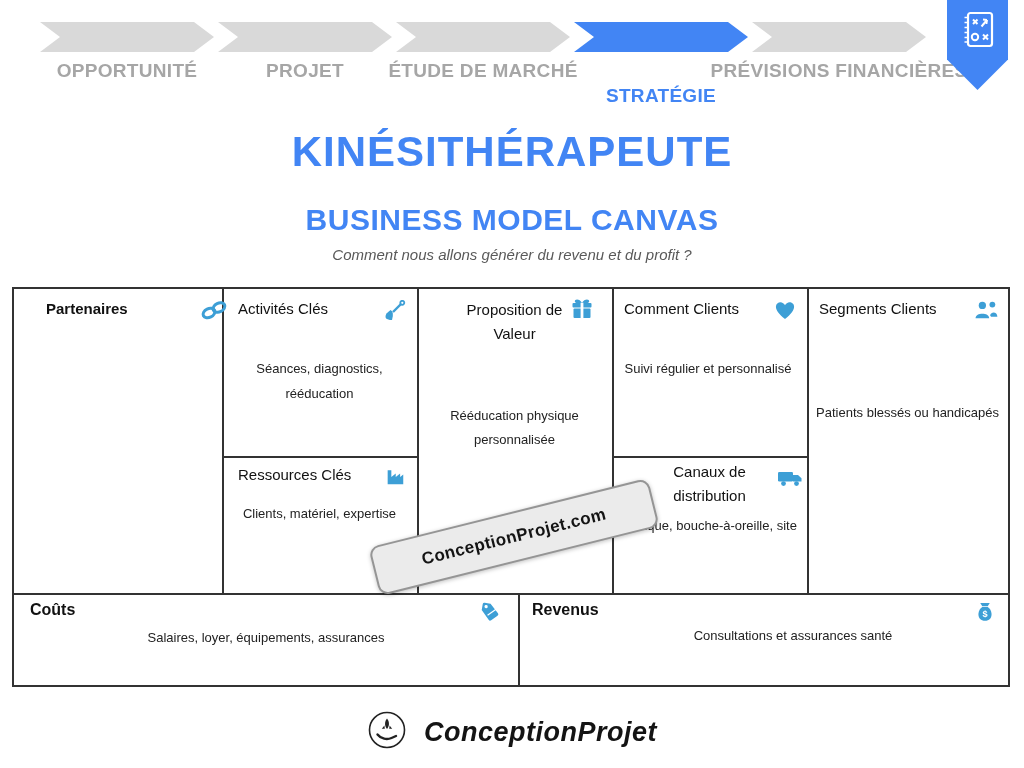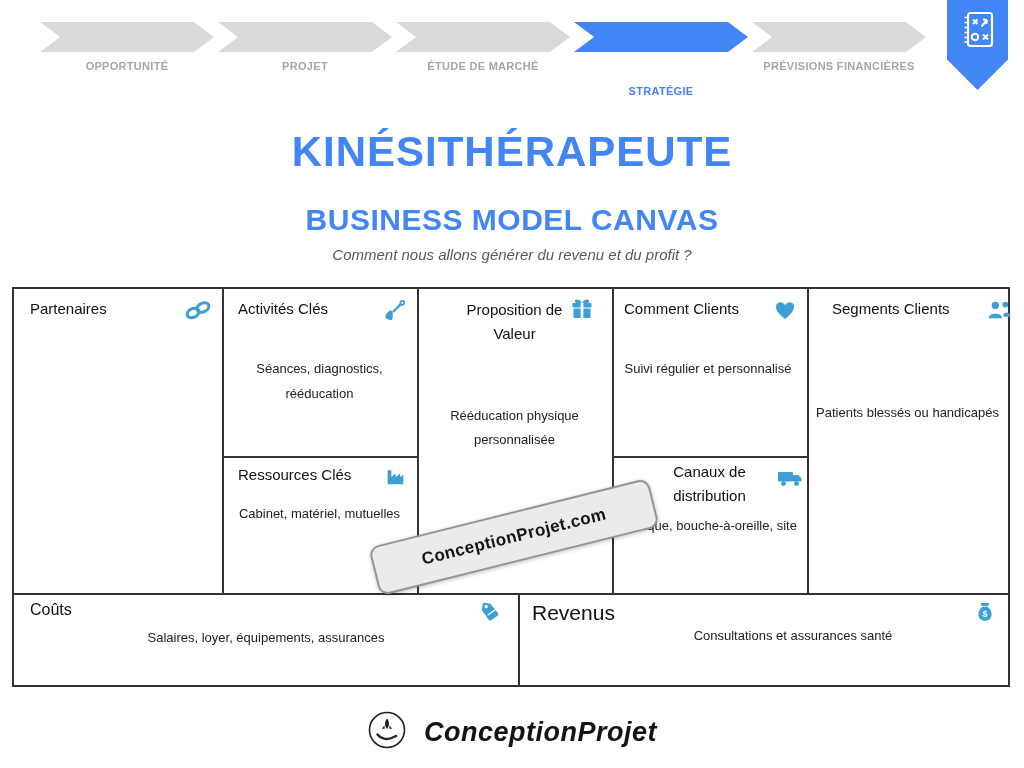--- a/index.html
+++ b/index.html
@@ -5,21 +5,21 @@
   html,body{margin:0;padding:0;background:#fff;}
   body{width:1024px;height:768px;position:relative;overflow:hidden;
        font-family:"Liberation Sans",sans-serif;color:#111;}
   :root{--accent:#4285f4;--icon-blue:#3d9fd6;--arrow-gray:#d9d9d9;--label-gray:#a6a6a6;}
 
   
   .steps{position:absolute;left:40px;top:22px;display:flex;gap:4px;}
   .step{width:174px;display:flex;flex-direction:column;align-items:center;}
   .chev{width:100%;height:30px;background:var(--arrow-gray);
         clip-path:polygon(0 0,calc(100% - 20px) 0,100% 50%,calc(100% - 20px) 100%,0 100%,20px 50%);}
-  .step-label{margin-top:8px;font-size:11px;font-weight:bold;color:var(--label-gray);
+  .step-label{margin-top:8px;font-size:19px;font-weight:bold;color:var(--label-gray);
               letter-spacing:.3px;white-space:nowrap;}
   .step.active .chev{background:var(--accent);}
   .step.active .step-label{color:var(--accent);margin-top:33px;}
 
   
   .badge{position:absolute;left:947px;top:0;width:61px;height:90px;background:var(--accent);
          clip-path:polygon(0 0,100% 0,100% 66%,50% 100%,0 66%);
          display:flex;justify-content:center;align-items:flex-start;padding-top:10px;box-sizing:border-box;}
 
   
@@ -100,21 +100,21 @@
 
   <div class="vline" style="left:208px;top:0;height:304px;"></div>
   <div class="vline" style="left:403px;top:0;height:304px;"></div>
   <div class="vline" style="left:598px;top:0;height:304px;"></div>
   <div class="vline" style="left:793px;top:0;height:304px;"></div>
   <div class="vline" style="left:504px;top:304px;height:92px;"></div>
   <div class="hline" style="left:208px;top:167px;width:197px;"></div>
   <div class="hline" style="left:598px;top:167px;width:197px;"></div>
   <div class="hline" style="left:0;top:304px;width:994px;"></div>
 
-  <div class="cell-head" style="left:16px;top:11px;width:182px;">
+  <div class="cell-head" style="left:32px;top:11px;width:182px;font-weight:bold;">
     <span class="cell-title">Partenaires</span>
     <span class="icon" style="color:var(--icon-blue)">
       <svg width="28" height="20" viewBox="0 0 28 20" fill="none" stroke="currentColor" stroke-width="3">
         <ellipse cx="9" cy="13" rx="6.2" ry="4.4" transform="rotate(-26 9 13)"></ellipse>
         <ellipse cx="19" cy="7.5" rx="6.2" ry="4.4" transform="rotate(-26 19 7.5)"></ellipse>
       </svg>
     </span>
   </div>
 
   <div class="cell-head" style="left:224px;top:11px;width:168px;">
@@ -131,21 +131,21 @@
   <div class="cell-body" style="left:208px;width:195px;top:97px;">rééducation</div>
 
   <div class="cell-head" style="left:224px;top:177px;width:168px;text-align:center;">
     <span class="cell-title">Ressources Clés</span>
     <span class="icon" style="color:var(--icon-blue)">
       <svg width="22" height="22" viewBox="0 0 24 24" fill="currentColor">
         <path d="M4 20V4.5h4V12l4.8-3.8V12l4.8-3.8V12l3.4-2.6V20z"></path>
       </svg>
     </span>
   </div>
-  <div class="cell-body" style="left:208px;width:195px;top:217px;">Cabinet, matériel, mutuelles</div>
+  <div class="cell-body" style="left:208px;width:195px;top:217px;">Clients, matériel, expertise</div>
 
   <div class="cell-title center" style="position:absolute;left:403px;top:9px;width:195px;">
     <div>Proposition de</div>
     <div>Valeur</div>
   </div>
   <div class="icon-abs" style="left:556px;top:8px;color:var(--icon-blue)">
     <svg width="24" height="24" viewBox="0 0 24 24" fill="currentColor">
       <path d="M12 6C10 1.5 4.5 1.5 4.8 4.4 5 6.6 9 6.5 12 5.5c3 1 7 1.1 7.2-1.1C19.5 1.5 14 1.5 12 6z"></path>
       <rect x="2.5" y="6" width="19" height="4.4" rx="1"></rect>
       <rect x="3.5" y="11.4" width="17" height="9.6" rx="1"></rect>
@@ -173,47 +173,47 @@
   <div class="icon-abs" style="left:763px;top:179px;color:var(--icon-blue)">
     <svg width="26" height="20" viewBox="0 0 26 20" fill="currentColor">
       <rect x="1" y="4" width="15" height="9.5" rx="1.2"></rect>
       <path d="M16 7h5l3.5 3.2V13.5H16z"></path>
       <circle cx="6.5" cy="15.6" r="2.4"></circle>
       <circle cx="19.5" cy="15.6" r="2.4"></circle>
     </svg>
   </div>
   <div class="cell-body" style="left:598px;width:195px;top:229px;">Clinique, bouche-à-oreille, site</div>
 
-  <div class="cell-head" style="left:805px;top:11px;width:180px;margin-left:13px;">
+  <div class="cell-head" style="left:805px;top:11px;width:180px;">
     <span class="cell-title">Segments Clients</span>
     <span class="icon" style="color:var(--icon-blue)">
       <svg width="26" height="20" viewBox="0 0 28 22" fill="currentColor">
         <circle cx="10" cy="6" r="4"></circle>
         <path d="M2.5 20c0-6.5 15-6.5 15 0z"></path>
         <circle cx="21" cy="5" r="3.2"></circle>
         <path d="M18.5 16.8c1.5-4.8 8-3.8 8 1.6h-7z"></path>
       </svg>
     </span>
   </div>
   <div class="cell-body" style="left:793px;width:201px;top:116px;">Patients blessés ou handicapés</div>
 
-  <div class="cell-head" style="left:16px;top:312px;width:472px;">
+  <div class="cell-head" style="left:16px;top:312px;width:472px;font-weight:bold;">
     <span class="cell-title" style="font-size:16px;">Coûts</span>
     <span class="icon" style="color:var(--icon-blue)">
       <svg width="24" height="22" viewBox="0 0 24 24" fill="currentColor" transform="rotate(10)">
         <path d="M11 3H4.5A1.8 1.8 0 0 0 2.7 4.8V11.3L12 20.6a2 2 0 0 0 2.8 0l6-6a2 2 0 0 0 0-2.8z"></path>
         <circle cx="6.8" cy="7" r="1.8" fill="#fff"></circle>
         <path d="M10 16L18 8" stroke="#fff" stroke-width="1.4"></path>
       </svg>
     </span>
   </div>
   <div class="cell-body" style="left:0;width:504px;top:341px;">Salaires, loyer, équipements, assurances</div>
 
   <div class="cell-head" style="left:518px;top:312px;width:464px;">
-    <span class="cell-title" style="font-size:21px;">Revenus</span>
+    <span class="cell-title" style="font-size:16px;font-weight:bold;">Revenus</span>
     <span class="icon" style="color:var(--icon-blue)">
       <svg width="22" height="24" viewBox="0 0 24 26" fill="currentColor">
         <path d="M9 5.5 6.8 2h10.4L15 5.5z"></path>
         <path d="M9 6.5h6c5.5 3.2 6.5 15-3 15-9.5 0-8.5-11.8-3-15z"></path>
         <text x="12" y="17" font-size="10" fill="#fff" text-anchor="middle" font-weight="bold" font-family="Liberation Sans, sans-serif">$</text>
       </svg>
     </span>
   </div>
   <div class="cell-body" style="left:504px;width:550px;top:339px;">Consultations et assurances santé</div>
 </div>

